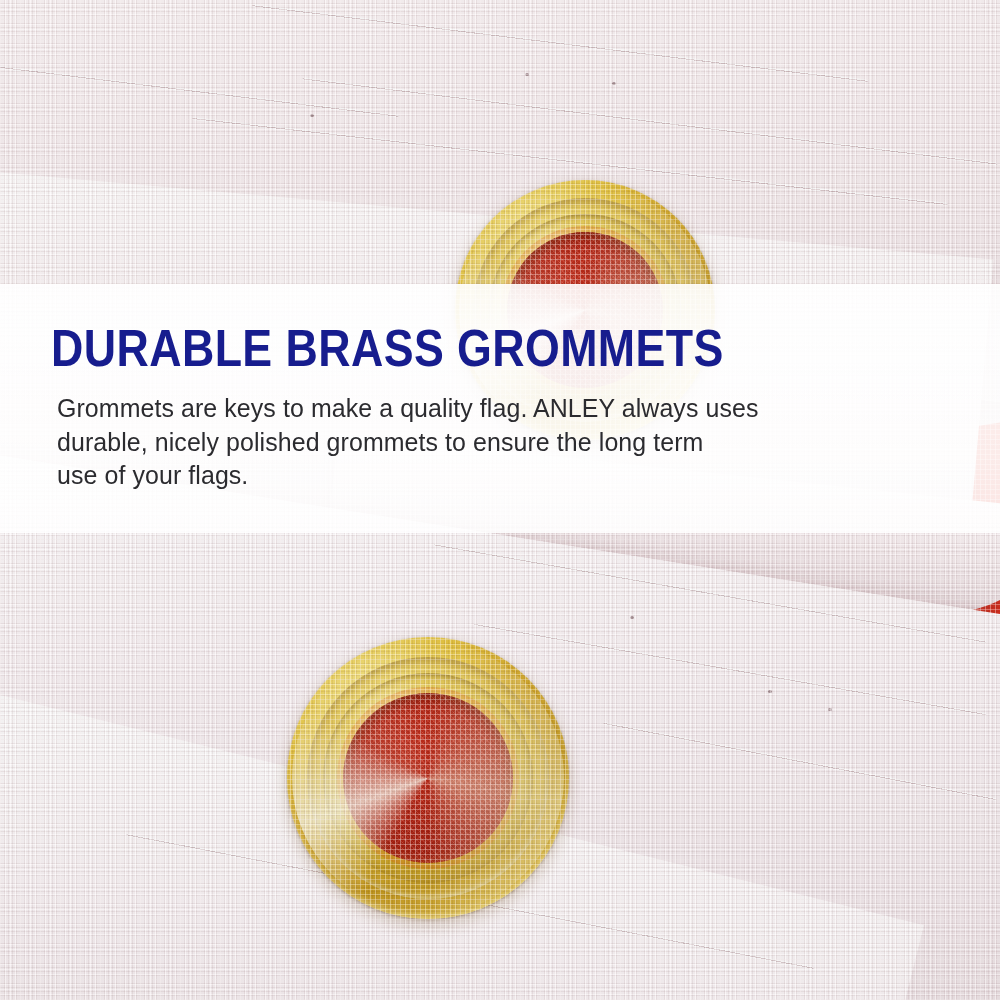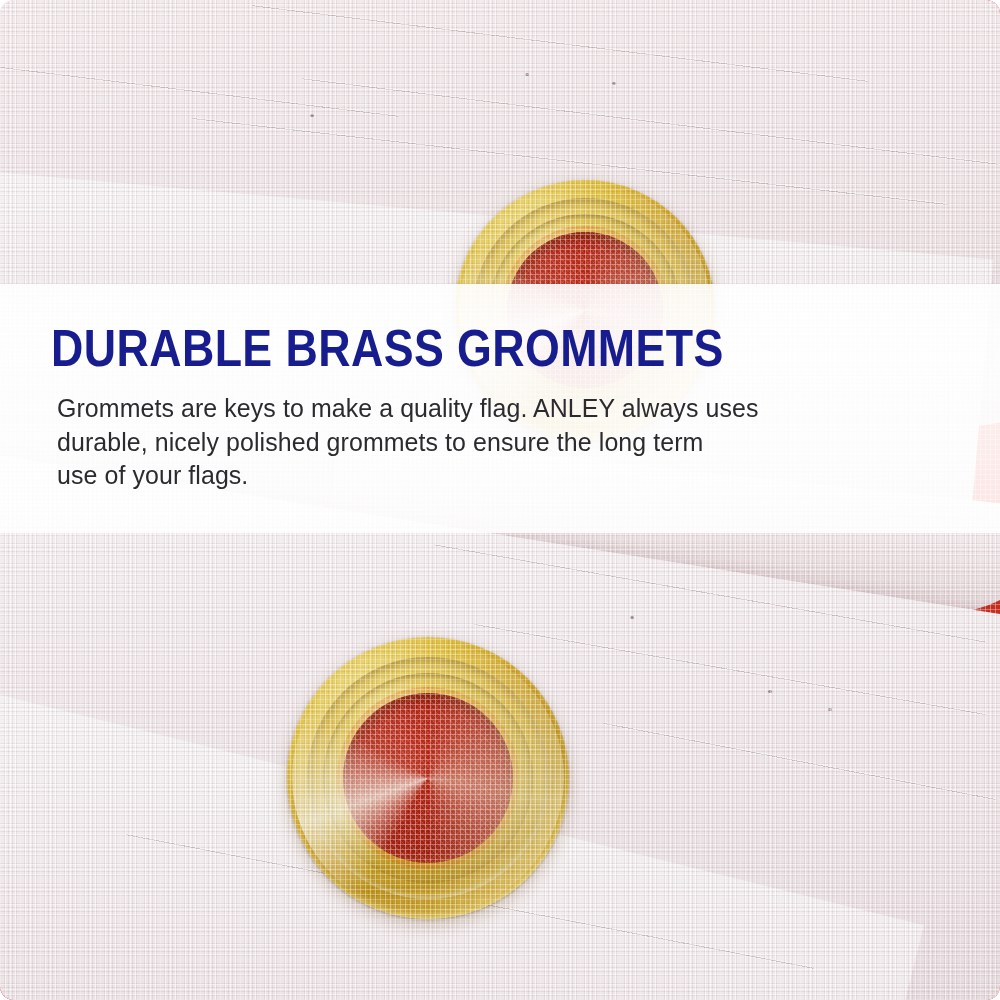--- a/index.html
+++ b/index.html
@@ -7,21 +7,20 @@
     padding: 0;
     background: #ffffff;
   }
   #stage {
     position: relative;
     width: 1000px;
     height: 1000px;
     overflow: hidden;
     font-family: "Liberation Sans", sans-serif;
     background: #f3eff0;
-    border-radius: 14px;
   }
 
   
   .photo {
     position: absolute;
     inset: 0;
     overflow: hidden;
   }
 
   

